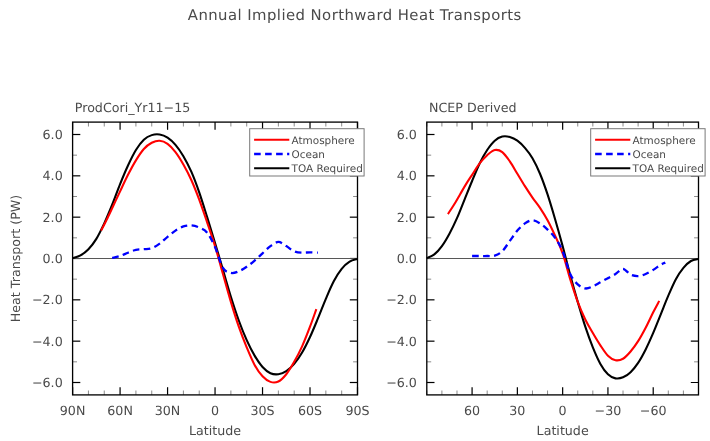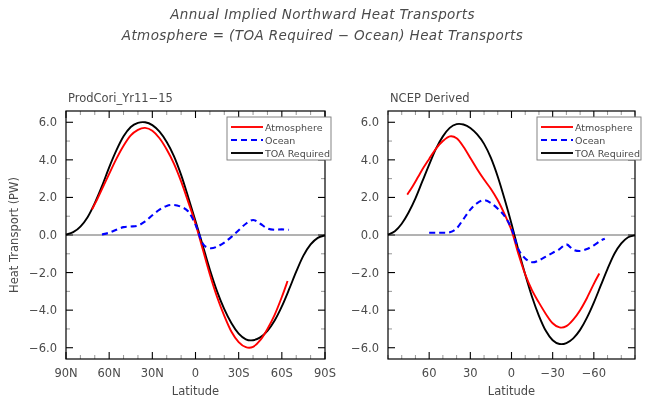--- a/index.html
+++ b/index.html
@@ -15,21 +15,20 @@
   .title-block{
     position:absolute;left:0;top:4px;width:645px;
     text-align:center;
   }
   .title-line{
     font-size:13.5px;
     letter-spacing:0.4px;
     color:#4a4a4a;
     line-height:21px;
     white-space:pre;
-    font-style:italic;
   }
   svg{display:block;}
   text{font-family:"DejaVu Sans", sans-serif;fill:#4a4a4a;}
   .ticklabel{font-size:11.5px;}
   .axistitle{font-size:11.5px;}
   .paneltitle{font-size:11.5px;}
   .legendlabel{font-size:9.5px;}
   .frame{fill:none;stroke:#000000;stroke-width:1.2;}
   .tick{stroke:#000000;stroke-width:1.1;}
   .minortick{stroke:#8a8a8a;stroke-width:0.9;}
@@ -37,21 +36,20 @@
   .legendbox{fill:#ffffff;stroke:#777777;stroke-width:0.9;}
   .series{fill:none;stroke-linecap:butt;stroke-linejoin:round;}
 </style>
 </head>
 <body>
 
 <div class="figure">
 
   <div class="title-block">
     <div class="title-line">Annual Implied Northward Heat Transports</div>
-    <div class="title-line">Atmosphere = (TOA Required − Ocean) Heat Transports</div>
   </div>
 
   <svg id="plot-area" width="645" height="401">
       <g>
         <text x="68" y="102" class="paneltitle">ProdCori_Yr11−15</text>
         <line x1="66" y1="359" x2="66" y2="352" class="tick"></line>
         <line x1="66" y1="111" x2="66" y2="118" class="tick"></line>
         <line x1="80.38888888888889" y1="359" x2="80.38888888888889" y2="355" class="minortick"></line>
         <line x1="80.38888888888889" y1="111" x2="80.38888888888889" y2="115" class="minortick"></line>
         <line x1="94.77777777777777" y1="359" x2="94.77777777777777" y2="355" class="minortick"></line>

